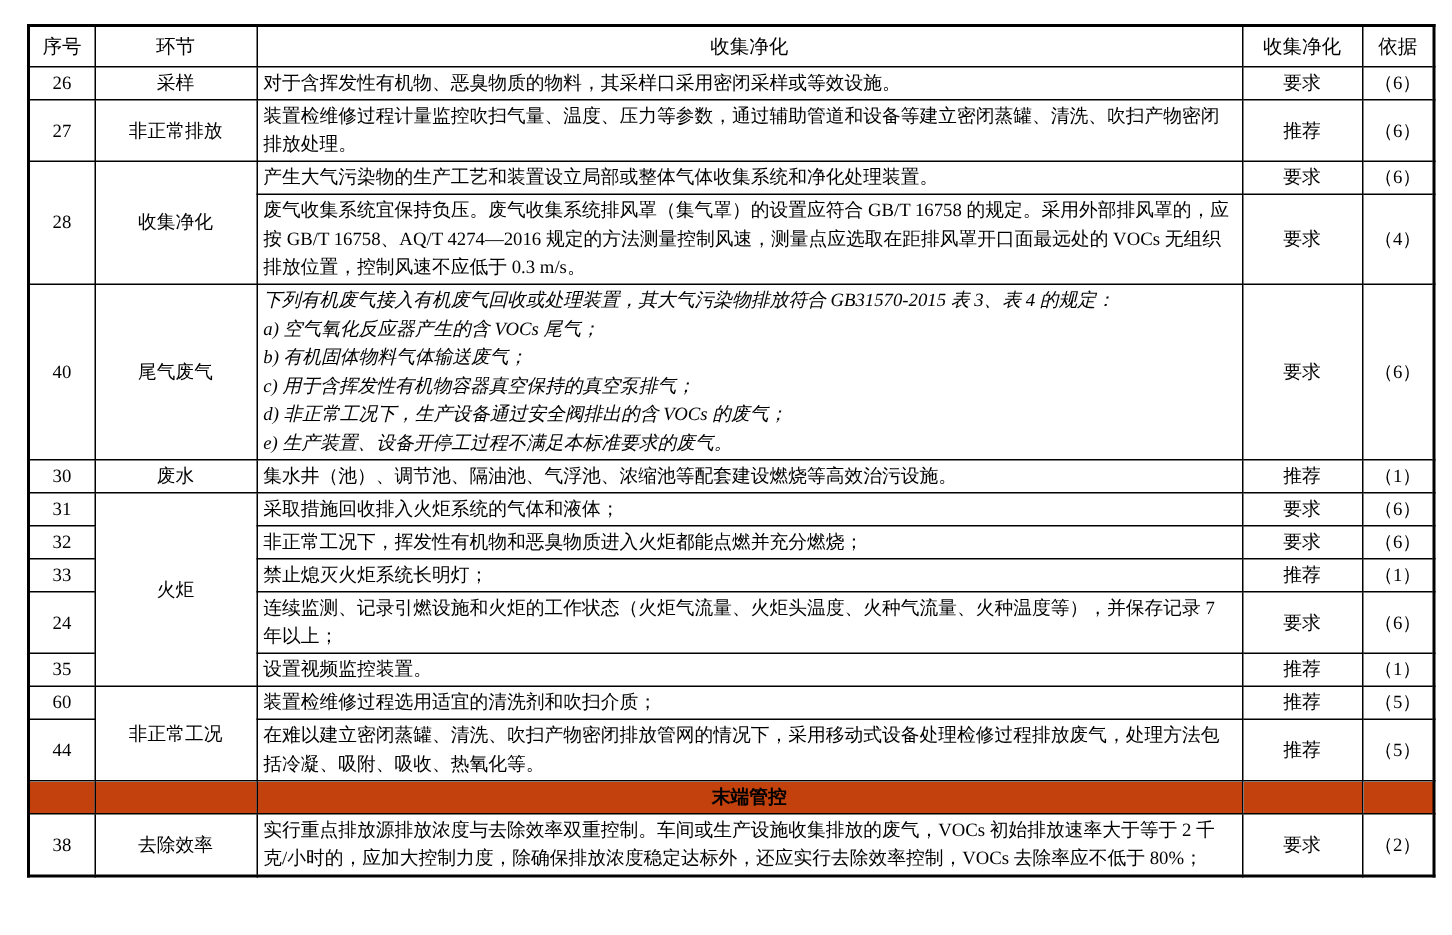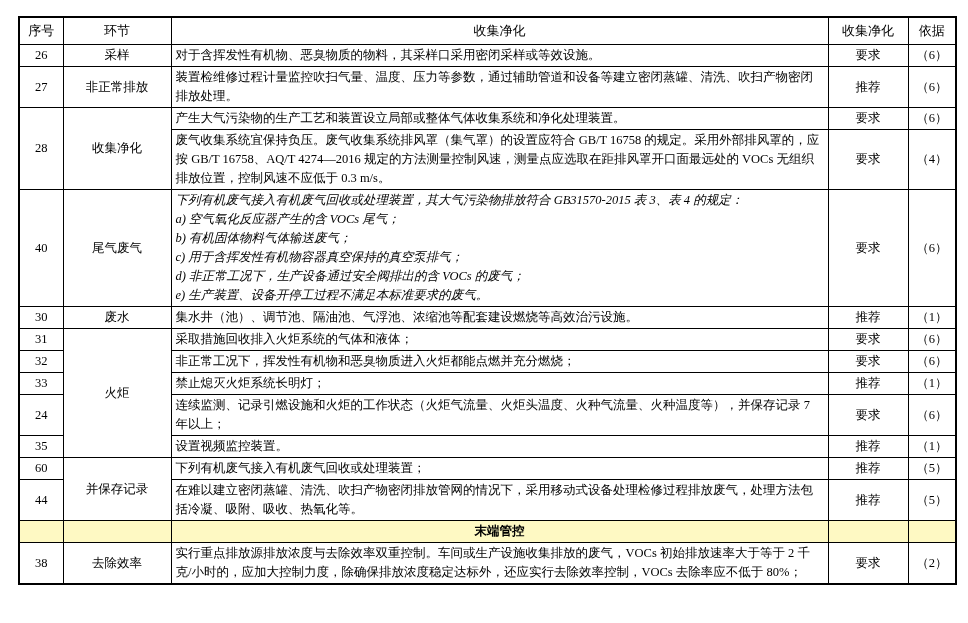--- a/index.html
+++ b/index.html
@@ -33,21 +33,21 @@
     text-align: center;
     height: 24px;
     font-size: 13px;
     font-family: Liberation Mono, monospace;
   }
   .c { text-align: center; margin-left: 19px; }
   .task { text-align: left; padding-left: 6px; padding-right: 6px; }
   .pre { white-space: pre-line; font-style: italic; }
   .single { height: 19px; }
   .section-row td {
-    background: #fef9c3;
+    background: #c2410c;
     height: 19px;
   }
   .section-label {
     text-align: center;
     font-weight: bold;
     font-size: 13px;
   }
 </style>
 </head>
 <body>
@@ -141,22 +141,22 @@
       <td class="c">（6）</td>
     </tr>
     <tr>
       <td class="c">35</td>
       <td class="task">设置视频监控装置。</td>
       <td class="c">推荐</td>
       <td class="c">（1）</td>
     </tr>
     <tr>
       <td class="c">60</td>
-      <td class="c" rowspan="2">并保存记录</td>
-      <td class="task">下列有机废气接入有机废气回收或处理装置；</td>
+      <td class="c" rowspan="2">非正常工况</td>
+      <td class="task">装置检维修过程选用适宜的清洗剂和吹扫介质；</td>
       <td class="c">推荐</td>
       <td class="c">（5）</td>
     </tr>
     <tr>
       <td class="c">44</td>
       <td class="task">在难以建立密闭蒸罐、清洗、吹扫产物密闭排放管网的情况下，采用移动式设备处理检修过程排放废气，处理方法包括冷凝、吸附、吸收、热氧化等。</td>
       <td class="c">推荐</td>
       <td class="c">（5）</td>
     </tr>
     <tr class="section-row">

